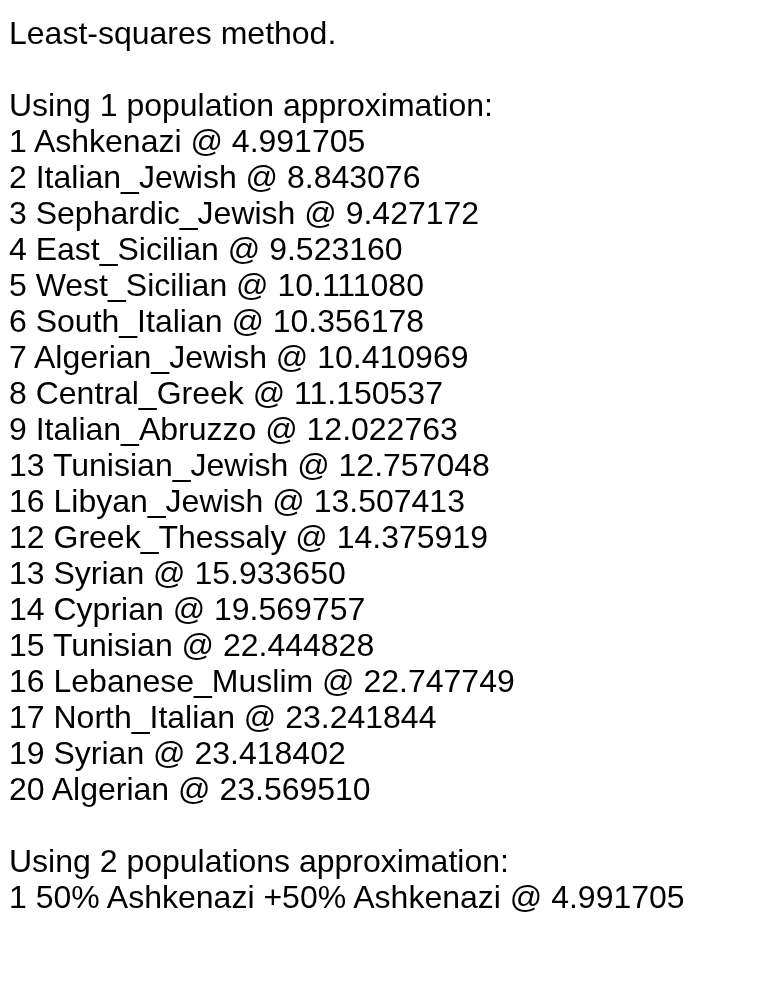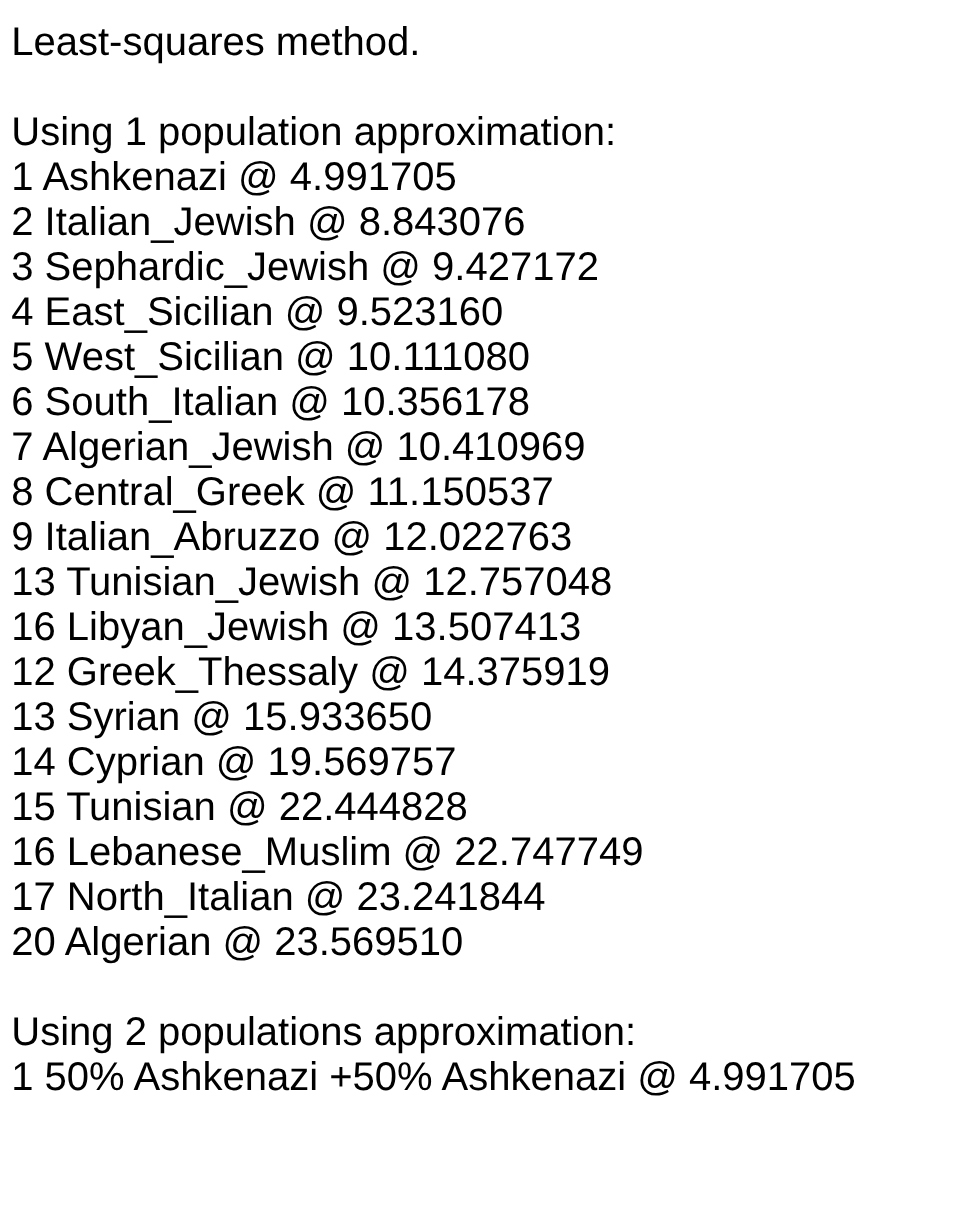--- a/index.html
+++ b/index.html
@@ -68,20 +68,21 @@
 
         <div class="line"><span>14</span> <span>Cyprian</span> <span>@</span> <span>19.569757</span></div>
 
         <div class="line"><span>15</span> <span>Tunisian</span> <span>@</span> <span>22.444828</span></div>
 
         <div class="line"><span>16</span> <span>Lebanese_Muslim</span> <span>@</span> <span>22.747749</span></div>
 
         <div class="line"><span>17</span> <span>North_Italian</span> <span>@</span> <span>23.241844</span></div>
 
 
+        <div class="line"><span>19</span> <span>Syrian</span> <span>@</span> <span>23.418402</span></div>
 
         <div class="line"><span>20</span> <span>Algerian</span> <span>@</span> <span>23.569510</span></div>
       </div>
   </section>
 
   <div class="blank-line"></div>
 
   <section>
     <div class="line">Using 2 populations approximation:</div>
     <div>

